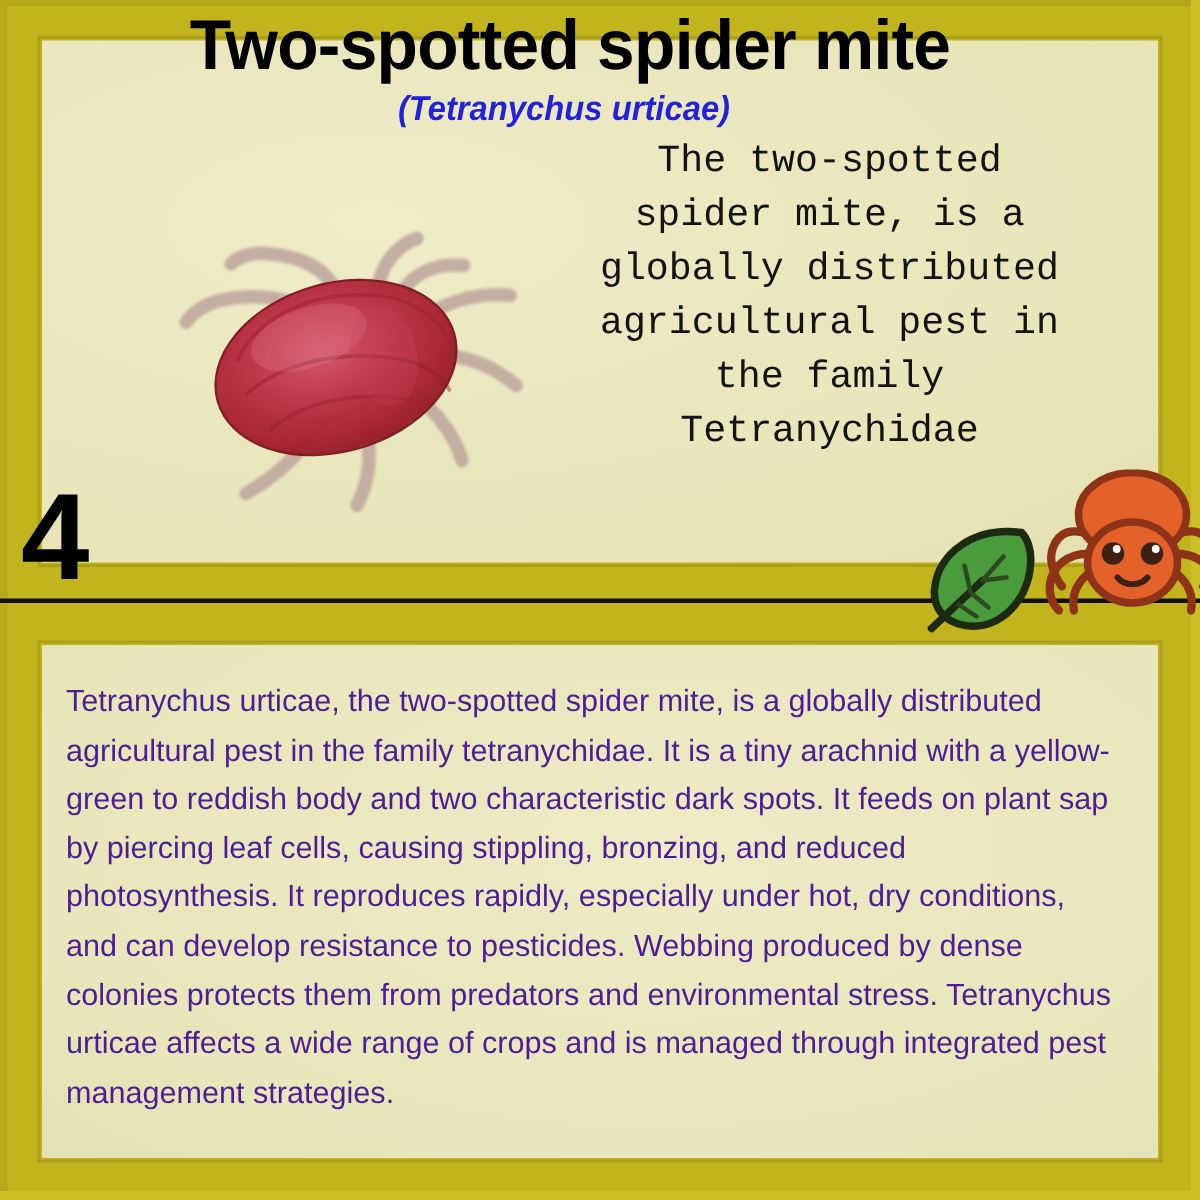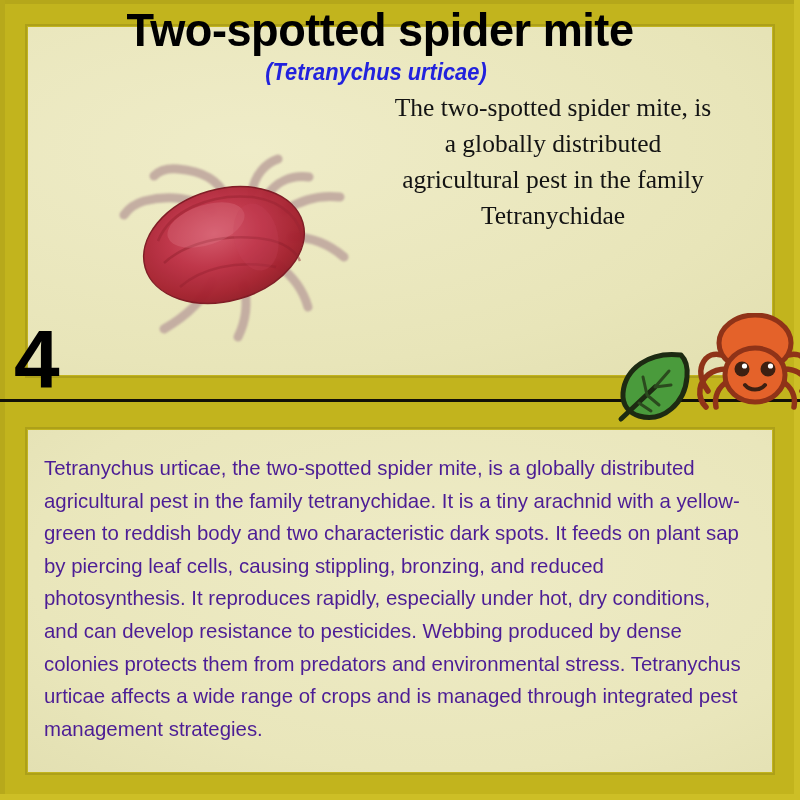--- a/index.html
+++ b/index.html
@@ -127,21 +127,21 @@
     transform-origin: 50% 50%;
   }
 
   
   #summary {
     position: absolute;
     left: 392px;
     top: 90px;
     width: 322px;
     text-align: center;
-    font-family: Liberation Serif, serif;
+    font-family: Liberation Mono, monospace;
     font-size: 25.5px;
     line-height: 36px;
     color: #131313;
     z-index: 5;
   }
 
   
   #index-number {
     position: absolute;
     left: 14px;

